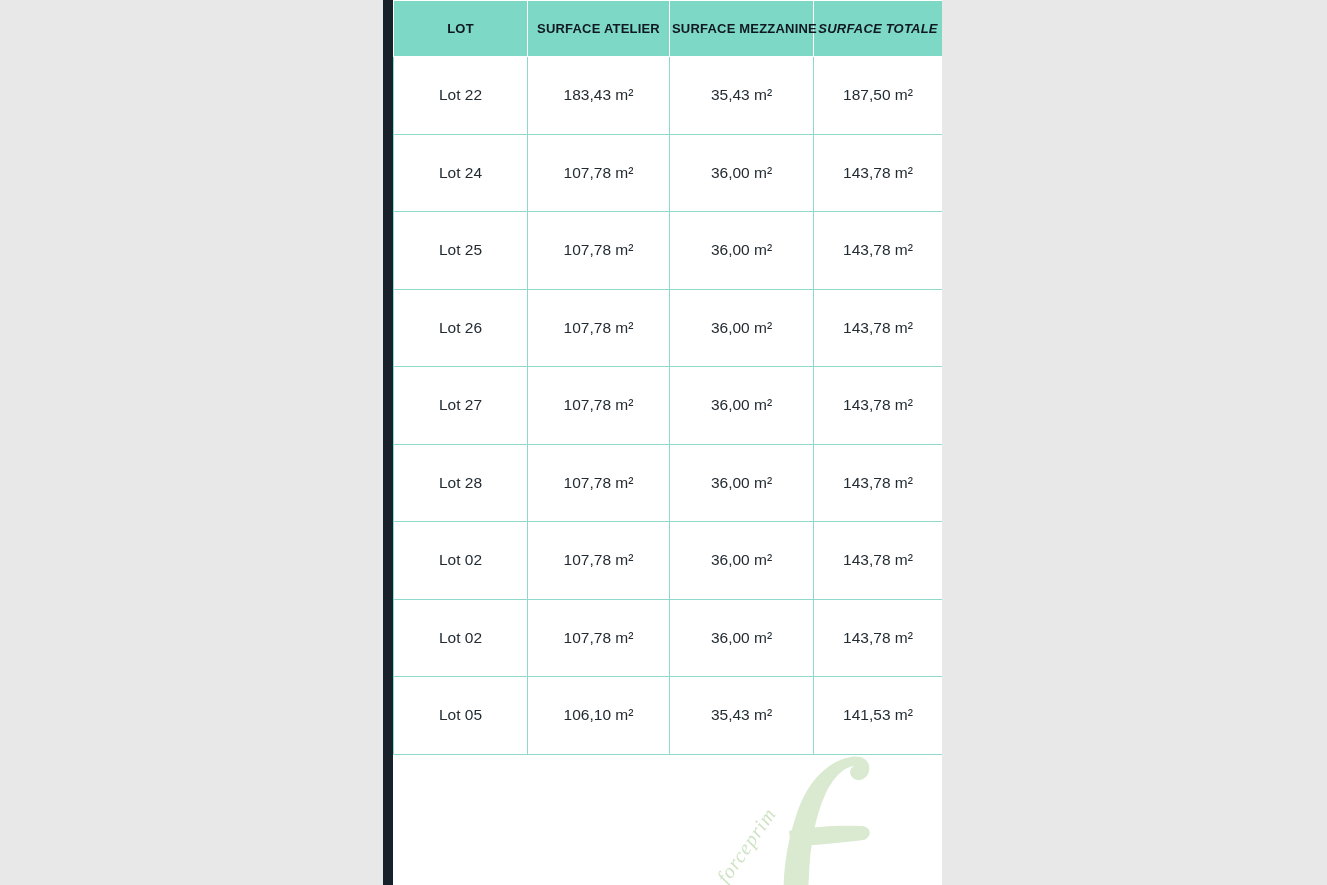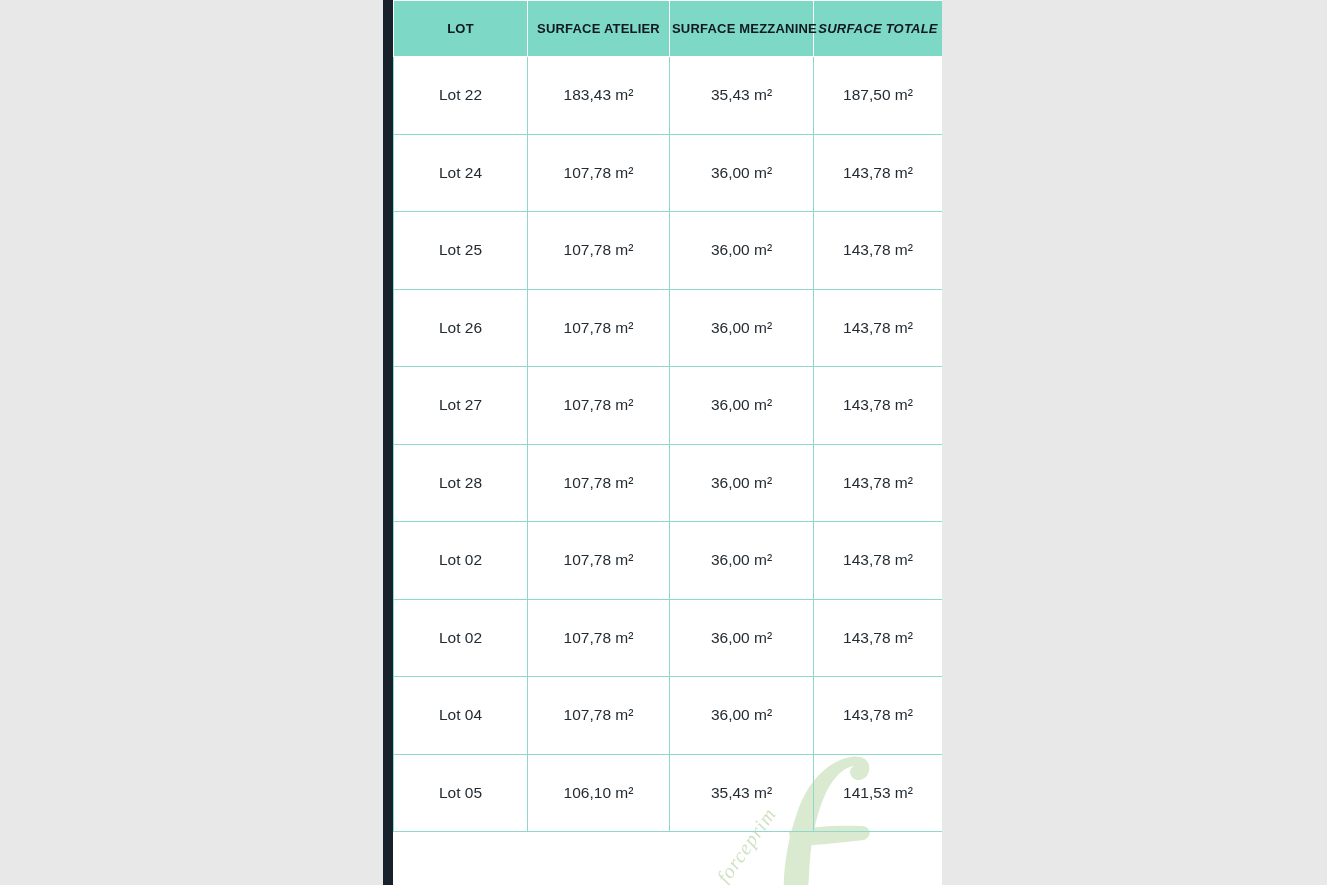--- a/index.html
+++ b/index.html
@@ -184,26 +184,20 @@
             <td>36,00 m²</td>
             <td>143,78 m²</td>
           </tr>
           <tr>
             <td>Lot 02</td>
             <td>107,78 m²</td>
             <td>36,00 m²</td>
             <td>143,78 m²</td>
           </tr>
           <tr>
-            <td>Lot 04</td>
-            <td>107,78 m²</td>
-            <td>36,00 m²</td>
-            <td>143,78 m²</td>
-          </tr>
-          <tr>
             <td>Lot 05</td>
             <td>106,10 m²</td>
             <td>35,43 m²</td>
             <td>141,53 m²</td>
           </tr>
         </tbody>
     </table>
 
   </div>
 </div>

